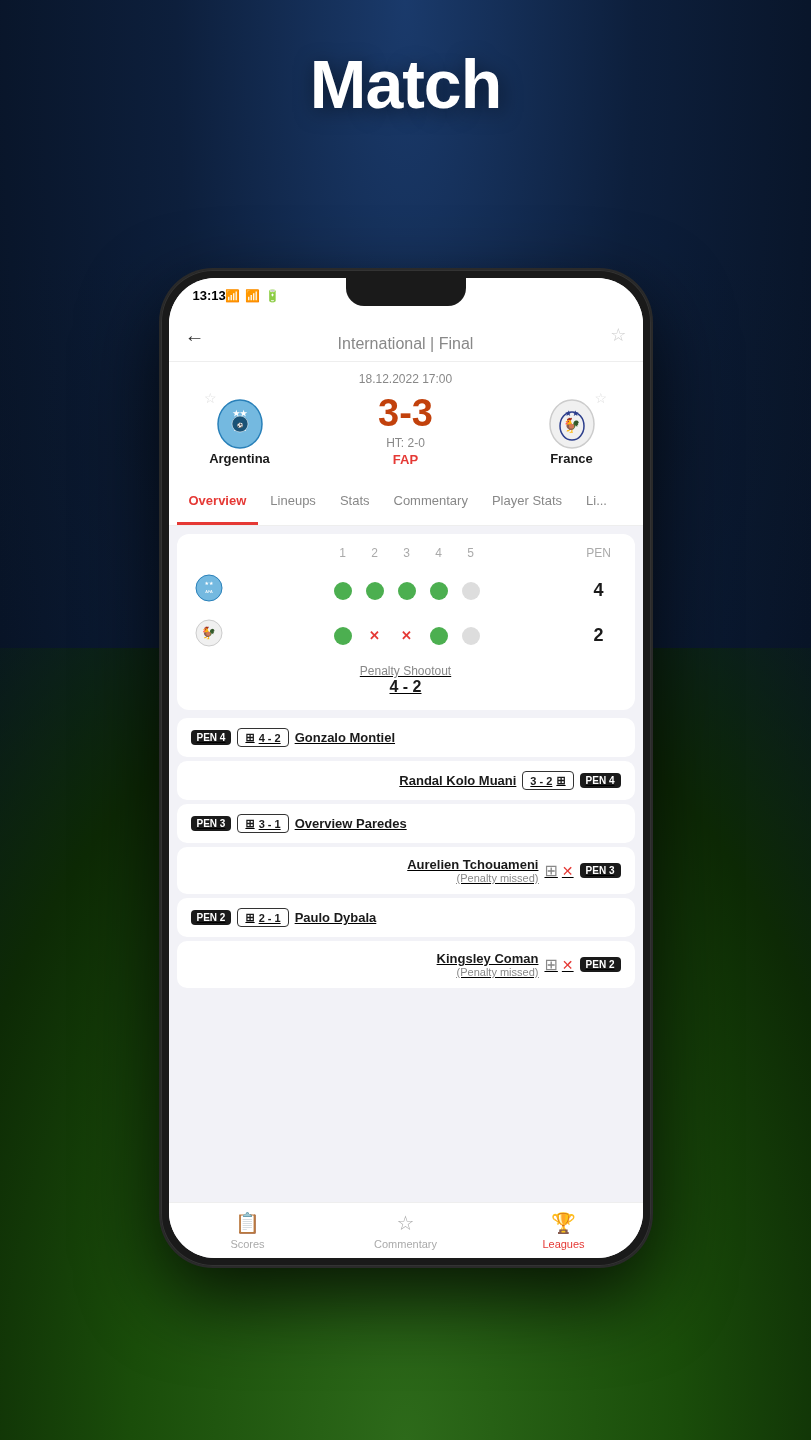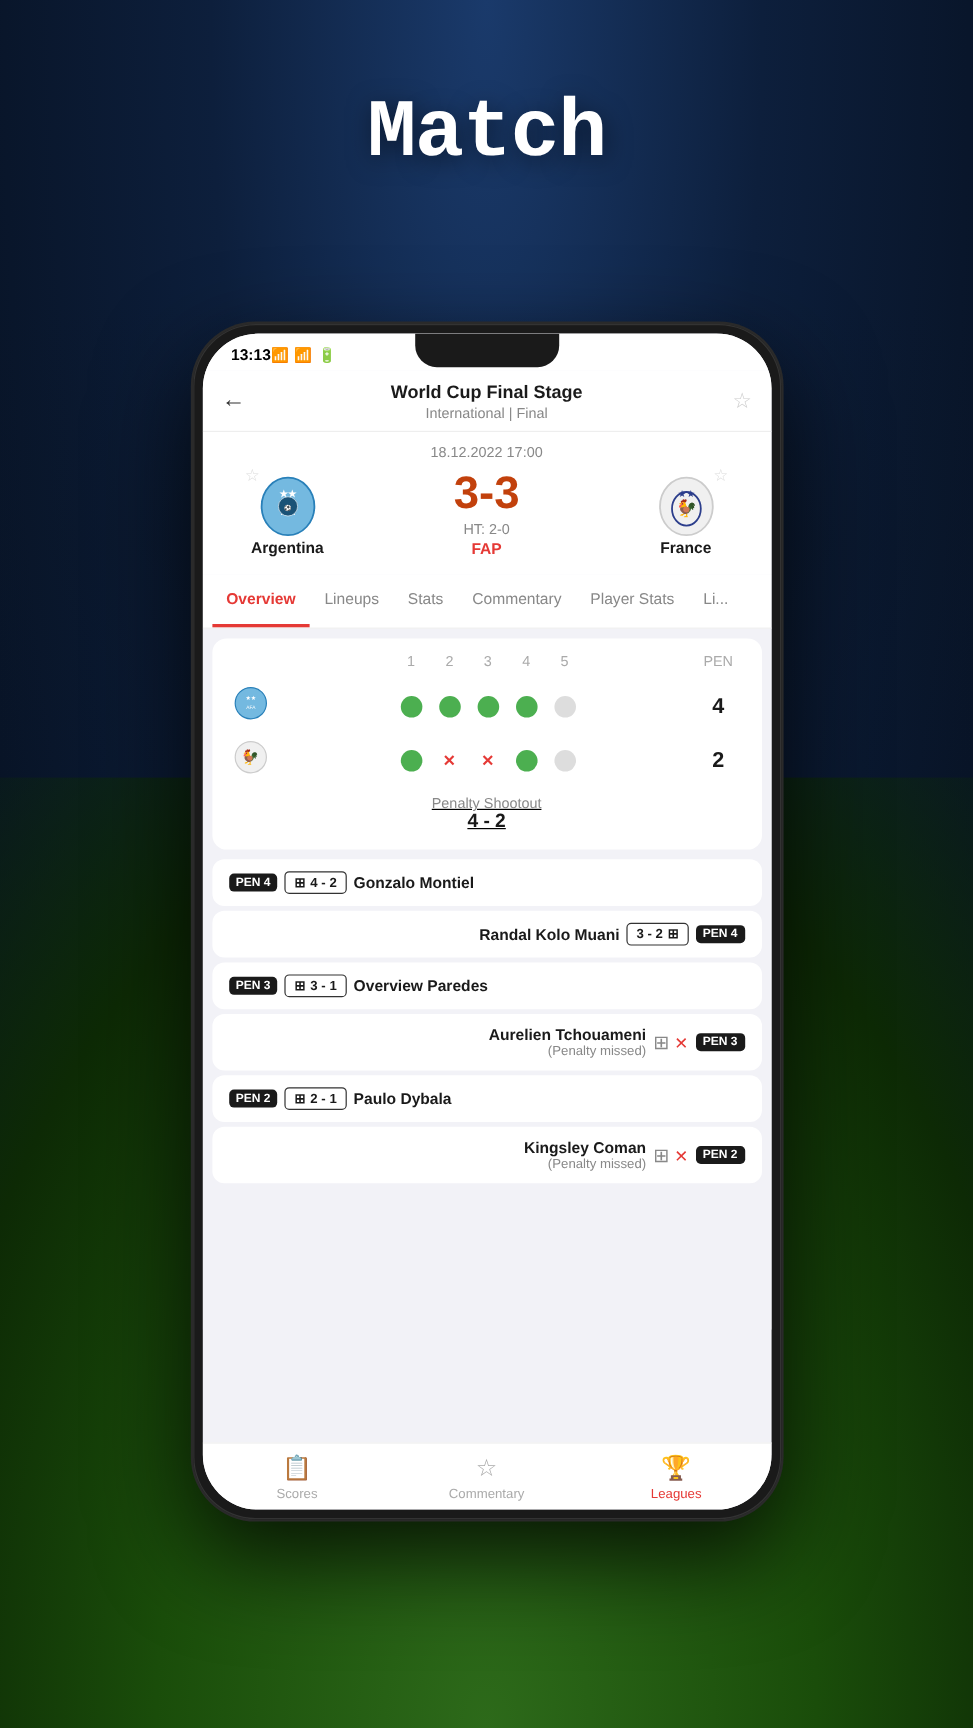--- a/index.html
+++ b/index.html
@@ -40,28 +40,28 @@
       top: 250px;
       left: 0;
       right: 0;
       height: 400px;
       background: linear-gradient(to bottom, transparent, rgba(10,22,40,0.3) 50%, transparent);
     }
 
     
     .page-title {
       position: absolute;
-      top: 75px;
+      top: 47px;
       left: 0; right: 0;
       text-align: center;
       z-index: 10;
       color: white;
       font-size: 68px;
       font-weight: 900;
-      font-family: Liberation Mono, monospace;
+      font-family: Liberation Sans, sans-serif;
       line-height: 1.1;
       text-shadow: 2px 4px 20px rgba(0,0,0,0.5);
       letter-spacing: -1px;
     }
 
     
     .phone-wrapper {
       position: absolute;
       top: 270px;
       left: 50%;
@@ -127,23 +127,23 @@
       font-size: 20px;
       color: #333;
       cursor: pointer;
     }
     .header-title {
       font-size: 15px;
       font-weight: 700;
       color: #1a1a1a;
     }
     .header-subtitle {
-      font-size: 12px;
+      font-size: 16px;
       color: #888;
-      margin-top: 1px;
+      margin-top: 16px;
     }
     .fav-btn-top {
       position: absolute;
       right: 16px;
       top: 50%;
       transform: translateY(-50%);
       font-size: 18px;
       color: #ccc;
     }
 
@@ -329,20 +329,21 @@
     }
 
     
     .event-row {
       background: white;
       margin: 4px 8px;
       border-radius: 10px;
       padding: 10px 14px;
       display: flex;
       align-items: flex-start;
+      text-decoration: underline;
     }
     .event-left {
       display: flex;
       align-items: center;
       gap: 6px;
       flex: 1;
     }
     .event-right {
       display: flex;
       align-items: center;
@@ -433,21 +434,20 @@
         <span class="status-time">13:13</span>
         <div class="status-icons">
           <span>📶</span>
           <span>📶</span>
           <span>🔋</span>
         </div>
       </div>
 
       <div class="app-header">
         <span class="back-btn">←</span>
-        <div class="header-title">World Cup Final Stage</div>
         <div class="header-subtitle">International | Final</div>
         <span class="fav-btn-top">☆</span>
       </div>
 
       <div class="match-section">
         <div class="match-date">18.12.2022 17:00</div>
         <div class="match-teams">
 
           <div class="team">
             <div style="position:relative;">

